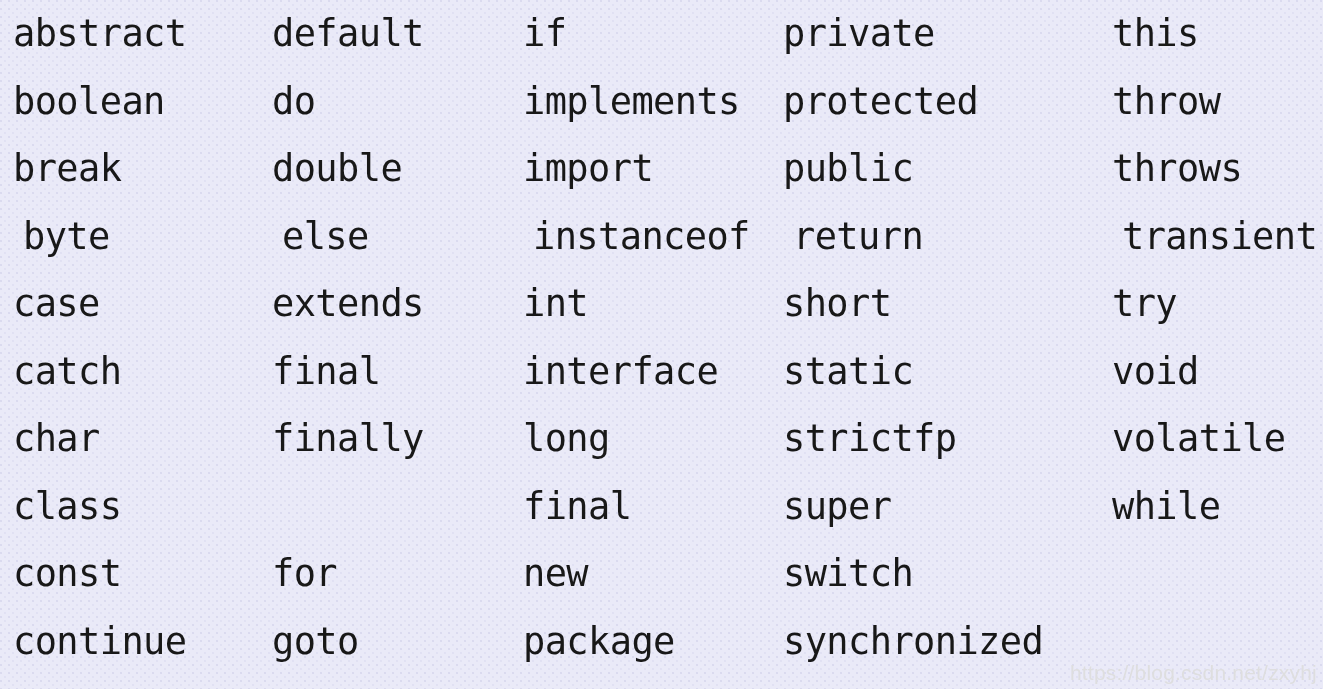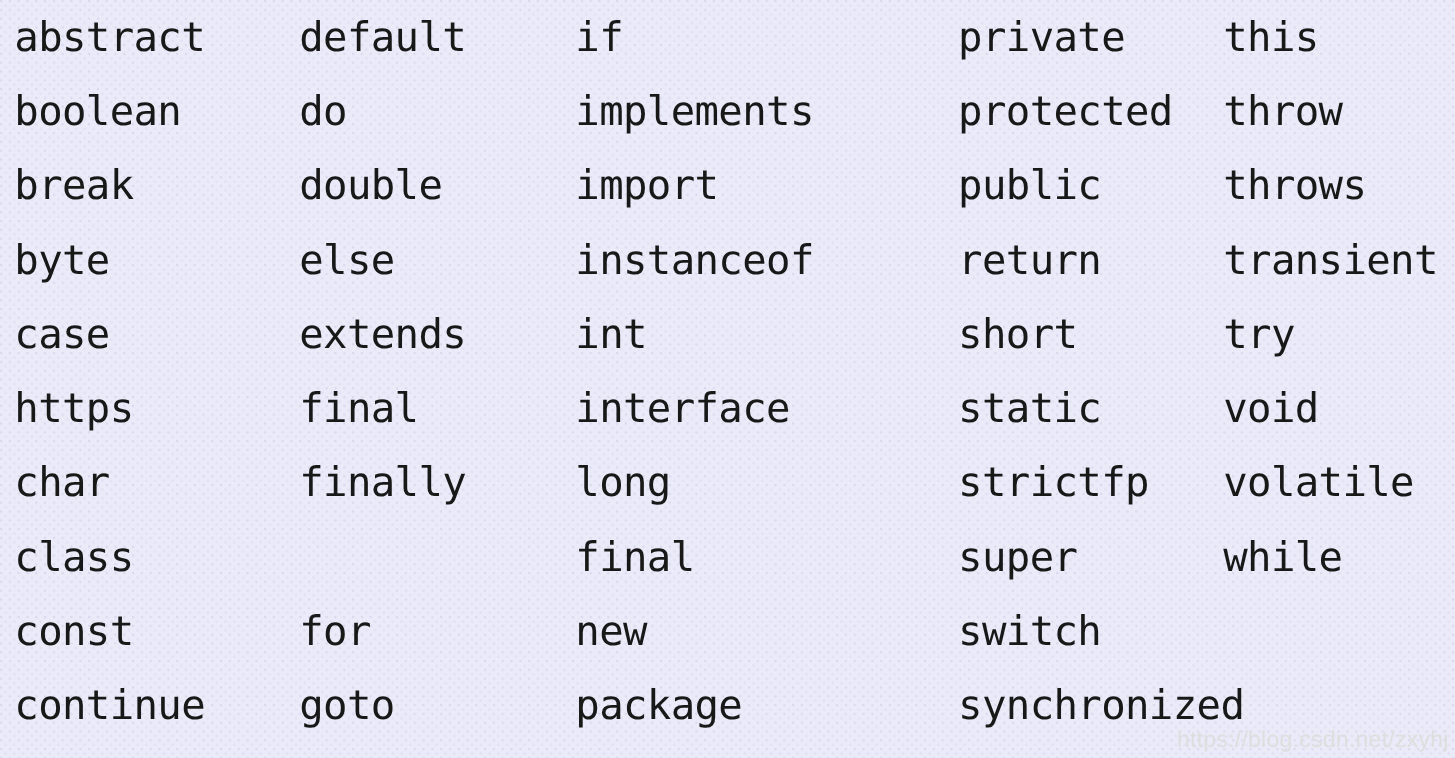--- a/index.html
+++ b/index.html
@@ -39,41 +39,41 @@
   .kw-column {
     position: absolute;
     top: 0;
     height: 689px;
   }
 
   
   .kw-column.c0 { left: 13px;   width: 250px; }
   .kw-column.c1 { left: 272px;  width: 245px; }
   .kw-column.c2 { left: 523px;  width: 300px; }
-  .kw-column.c3 { left: 871px;  width: 282px; }
+  .kw-column.c3 { left: 783px;  width: 282px; }
   .kw-column.c4 { left: 1112px; width: 211px; }
 
   .kw-cell {
     position: absolute;
     left: 0;
     height: 67.5px;
     line-height: 67.5px;
     white-space: pre;
     font-size: 37px;
     letter-spacing: -0.6px;
     color: #181818;
     font-family: "DejaVu Sans Mono", "Liberation Mono", monospace;
     font-weight: 400;
     text-rendering: optimizeLegibility;
   }
 
   .kw-cell.r0 { top: 0px; }
   .kw-cell.r1 { top: 67.5px; }
   .kw-cell.r2 { top: 135px; }
-  .kw-cell.r3 { top: 202.5px; }
+  .kw-cell.r3 { top: 202.5px; margin-left: 10px; }
   .kw-cell.r4 { top: 270px; }
   .kw-cell.r5 { top: 337.5px; }
   .kw-cell.r6 { top: 405px; }
   .kw-cell.r7 { top: 472.5px; }
   .kw-cell.r8 { top: 540px; text-align: center; }
   .kw-cell.r9 { top: 607.5px; }
 
   #watermark {
     position: absolute;
     right: 6px;
@@ -92,21 +92,21 @@
 <div id="keyword-sheet">
 
   <div class="kw-columns">
 
     <div class="kw-column c0">
       <div class="kw-cell r0">abstract</div>
       <div class="kw-cell r1">boolean</div>
       <div class="kw-cell r2">break</div>
       <div class="kw-cell r3">byte</div>
       <div class="kw-cell r4">case</div>
-      <div class="kw-cell r5">https</div>
+      <div class="kw-cell r5">catch</div>
       <div class="kw-cell r6">char</div>
       <div class="kw-cell r7">class</div>
       <div class="kw-cell r8">const</div>
       <div class="kw-cell r9">continue</div>
     </div>
 
     <div class="kw-column c1">
       <div class="kw-cell r0">default</div>
       <div class="kw-cell r1">do</div>
       <div class="kw-cell r2">double</div>

